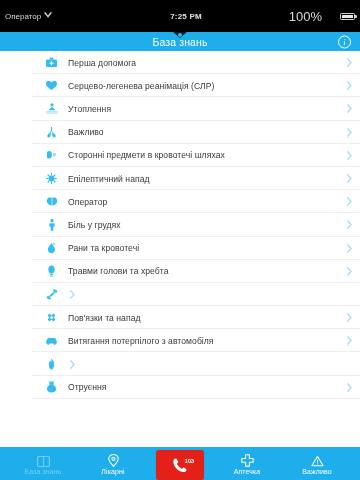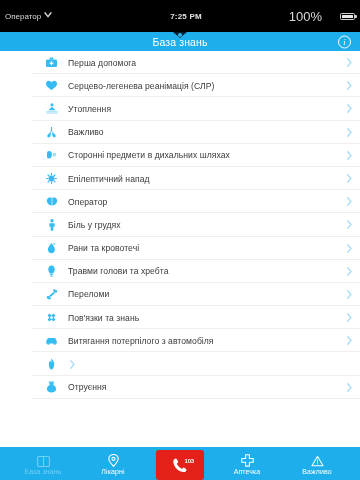--- a/index.html
+++ b/index.html
@@ -217,21 +217,21 @@
         </span>
     </div>
 
     <div class="row">
       <span class="ico">
         <svg width="12" height="10" viewBox="0 0 13 11">
             <path d="M1 3.2 C1 2 2 1.2 3.4 1.2 C5.6 1.2 6.4 3 6.4 5.2 C6.4 7.6 5.2 9.4 3.2 9.4 C1.8 9.4 1 8.5 1 7.4 Z" fill="#35bdf3"></path>
             <rect x="7.4" y="3.4" width="3.4" height="3.4" rx=".7" fill="#9edcf7"></rect>
           </svg>
       </span>
-      <span class="txt">Сторонні предмети в дихальних шляхах</span>
+      <span class="txt">Сторонні предмети в кровотечі шляхах</span>
       <span class="chev">
           <svg width="5" height="9" viewBox="0 0 5 9">
             <path d="M.7.7 L4 4.5 L.7 8.3" stroke="#a9ddf7" stroke-width="1.3" fill="none" stroke-linecap="round" stroke-linejoin="round"></path>
           </svg>
         </span>
     </div>
 
     <div class="row">
       <span class="ico">
         <svg width="11" height="11" viewBox="0 0 12 12">
@@ -321,37 +321,36 @@
     <div class="row">
       <span class="ico">
         <svg width="12" height="11" viewBox="0 0 13 12">
             <rect x="3" y="5" width="7" height="2" rx="1" transform="rotate(-38 6.5 6)" fill="#35bdf3"></rect>
             <circle cx="2.4" cy="9.2" r="1.6" fill="#35bdf3"></circle>
             <circle cx="3.9" cy="10.2" r="1.3" fill="#35bdf3"></circle>
             <circle cx="10.6" cy="2.6" r="1.6" fill="#35bdf3"></circle>
             <circle cx="9.1" cy="1.6" r="1.3" fill="#35bdf3"></circle>
           </svg>
       </span>
-      <span class="txt">Переломи</span>
       <span class="chev">
           <svg width="5" height="9" viewBox="0 0 5 9">
             <path d="M.7.7 L4 4.5 L.7 8.3" stroke="#a9ddf7" stroke-width="1.3" fill="none" stroke-linecap="round" stroke-linejoin="round"></path>
           </svg>
         </span>
     </div>
 
     <div class="row">
       <span class="ico">
         <svg width="11" height="11" viewBox="0 0 12 12">
             <rect x="1.2" y="4.4" width="9.6" height="3.2" rx="1.6" transform="rotate(-45 6 6)" fill="#35bdf3"></rect>
             <rect x="1.2" y="4.4" width="9.6" height="3.2" rx="1.6" transform="rotate(45 6 6)" fill="#35bdf3"></rect>
             <circle cx="6" cy="6" r="1.5" fill="#fff"></circle>
           </svg>
       </span>
-      <span class="txt">Пов'язки та знань</span>
+      <span class="txt">Пов'язки та напад</span>
       <span class="chev">
           <svg width="5" height="9" viewBox="0 0 5 9">
             <path d="M.7.7 L4 4.5 L.7 8.3" stroke="#a9ddf7" stroke-width="1.3" fill="none" stroke-linecap="round" stroke-linejoin="round"></path>
           </svg>
         </span>
     </div>
 
     <div class="row">
       <span class="ico">
         <svg width="13" height="8" viewBox="0 0 14 9">

